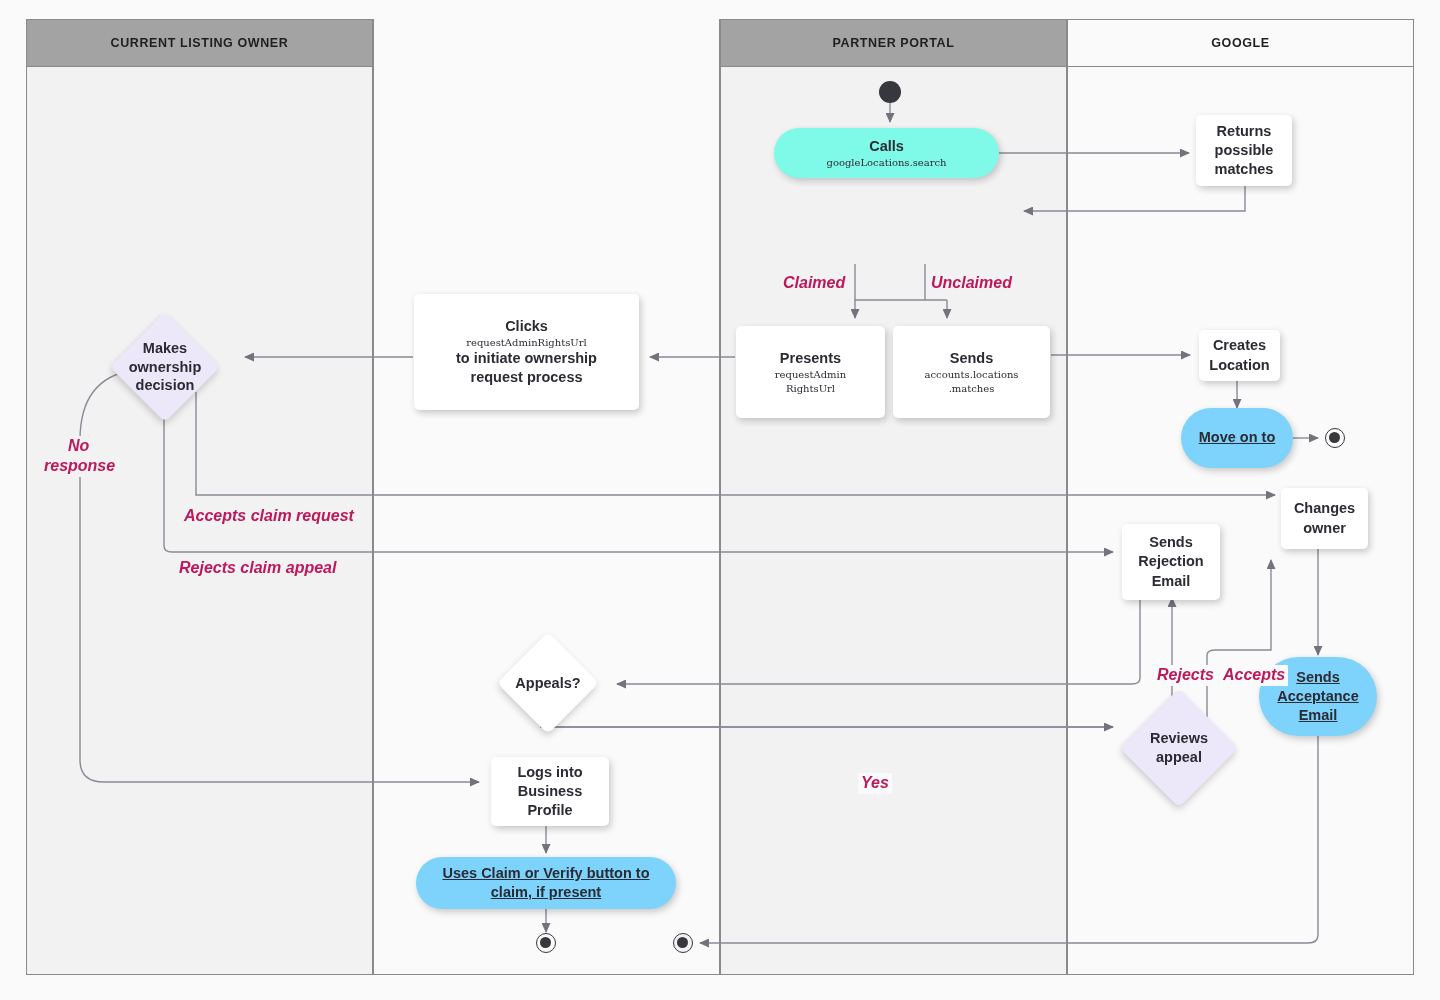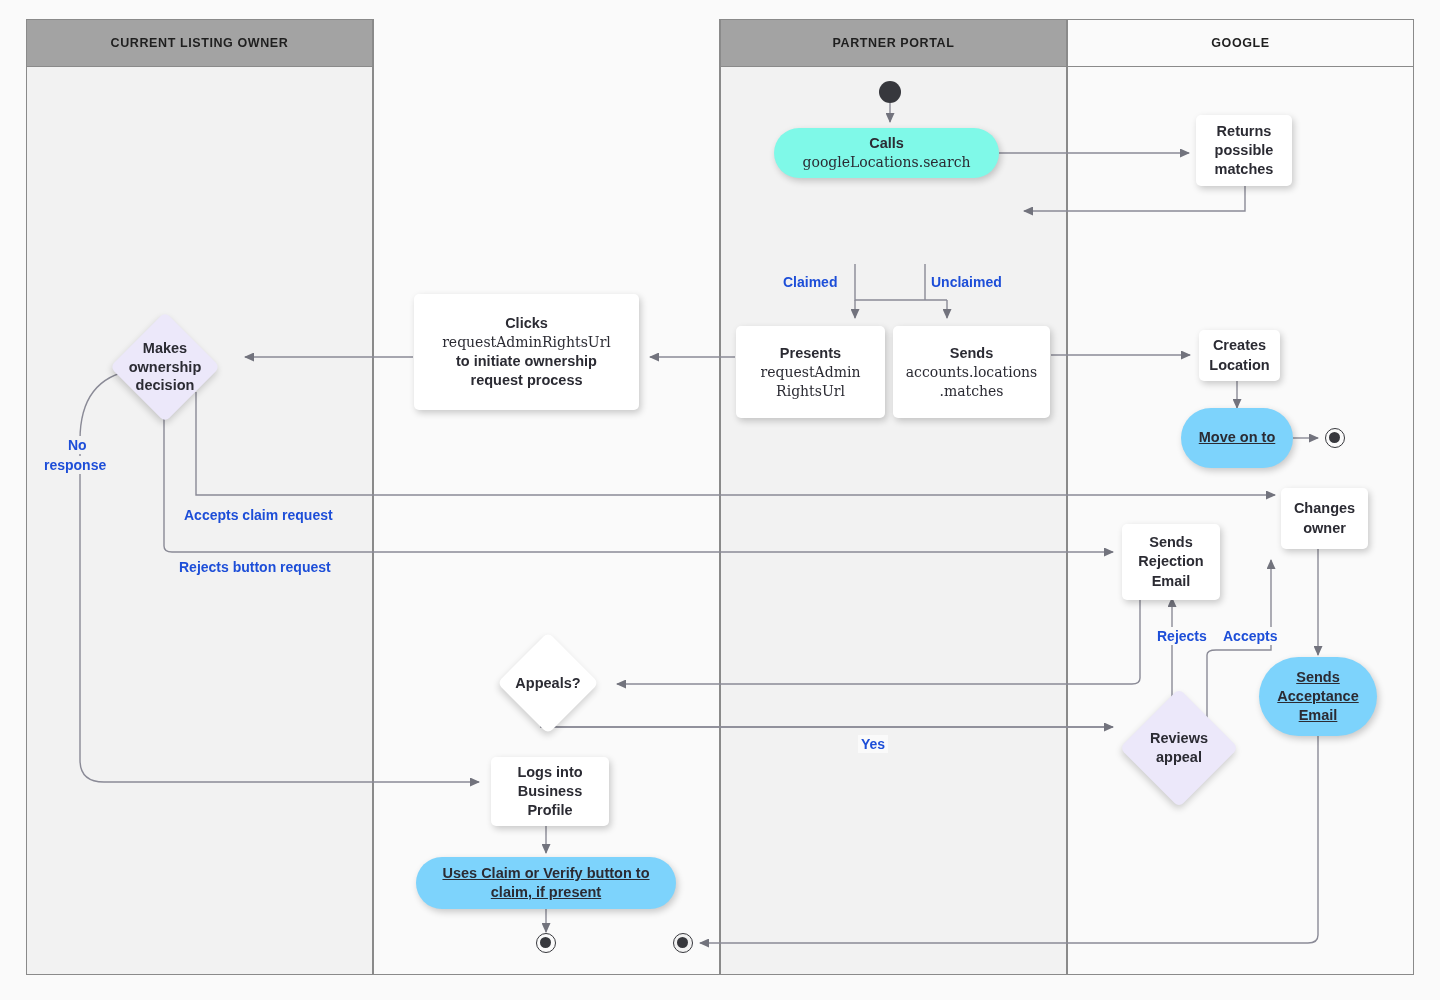--- a/index.html
+++ b/index.html
@@ -78,21 +78,21 @@
   .pill.pink { background: #7dd3fc; text-decoration: underline; }
   .rect-plain {
     background: #ede9fb;
     font-size: 14.5px;
     font-weight: bold;
     padding: 6px 10px;
   }
   .mono {
     font-family: "DejaVu Serif", "Liberation Serif", serif;
     font-weight: normal;
-    font-size: 14px;
+    font-size: 10px;
   }
   .diamond {
     position: absolute;
     z-index: 3;
   }
   .diamond .shape {
     position: absolute;
     left: 0; top: 0;
     width: 100%; height: 100%;
     transform: rotate(45deg);
@@ -133,29 +133,30 @@
     content: "";
     position: absolute;
     left: 3px; top: 3px;
     width: 11px; height: 11px;
     border-radius: 50%;
     background: #37383d;
   }
   
   .elabel {
     position: absolute;
-    font-size: 14px;
-    font-weight: bold;
-    color: #1d4ed8;
+    font-size: 16px;
+    font-weight: bold;
+    color: #be185d;
     z-index: 4;
     line-height: 1.3;
     white-space: pre;
+    font-style: italic;
   }
   .elabel.boxed { background: #f2f2f2; padding: 0 3px; }
-  .elabel.boxed-lite { background: #fafafa; padding: 0 3px; }
+  .elabel.boxed-lite { background: #fafafa; padding: 0 3px; margin-top: 38px; }
 </style>
 </head>
 <body>
 
 <div id="stage">
 
   <div class="lane shade-a" style="left:26px;width:347px;"></div>
   <div class="lane shade-b" style="left:373px;width:347px;"></div>
   <div class="lane shade-a" style="left:720px;width:347px;"></div>
   <div class="lane shade-b" style="left:1067px;width:347px;"></div>
@@ -301,18 +302,18 @@
   </div>
 
   <div class="end-node" style="left:536px;top:933px;background:#fafafa;"></div>
   <div class="end-node" style="left:673px;top:933px;background:#f2f2f2;"></div>
 
   <div class="elabel boxed" style="left:780px;top:273px;">Claimed</div>
   <div class="elabel boxed" style="left:928px;top:273px;">Unclaimed</div>
   <div class="elabel boxed" style="left:65px;top:436px;">No</div>
   <div class="elabel boxed" style="left:41px;top:456px;">response</div>
   <div class="elabel boxed" style="left:181px;top:506px;">Accepts claim request</div>
-  <div class="elabel boxed" style="left:176px;top:558px;">Rejects button request</div>
+  <div class="elabel boxed" style="left:176px;top:558px;">Rejects claim appeal</div>
   <div class="elabel boxed-lite" style="left:1154px;top:627px;">Rejects</div>
   <div class="elabel boxed-lite" style="left:1220px;top:627px;">Accepts</div>
   <div class="elabel boxed-lite" style="left:858px;top:735px;">Yes</div>
 
 </div>
 
 </body></html>

